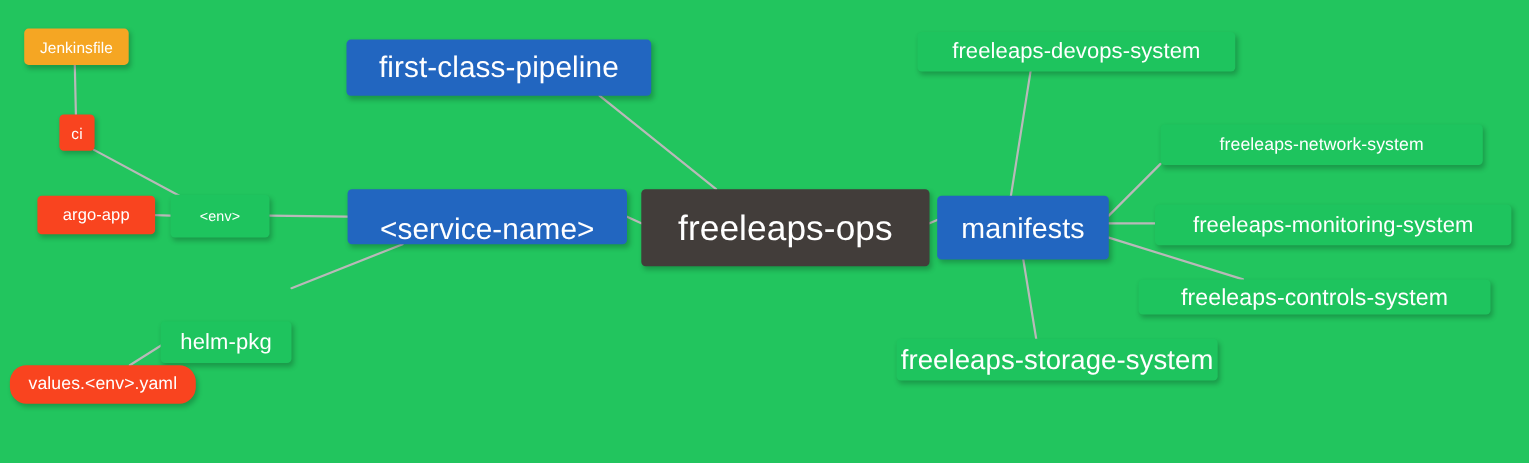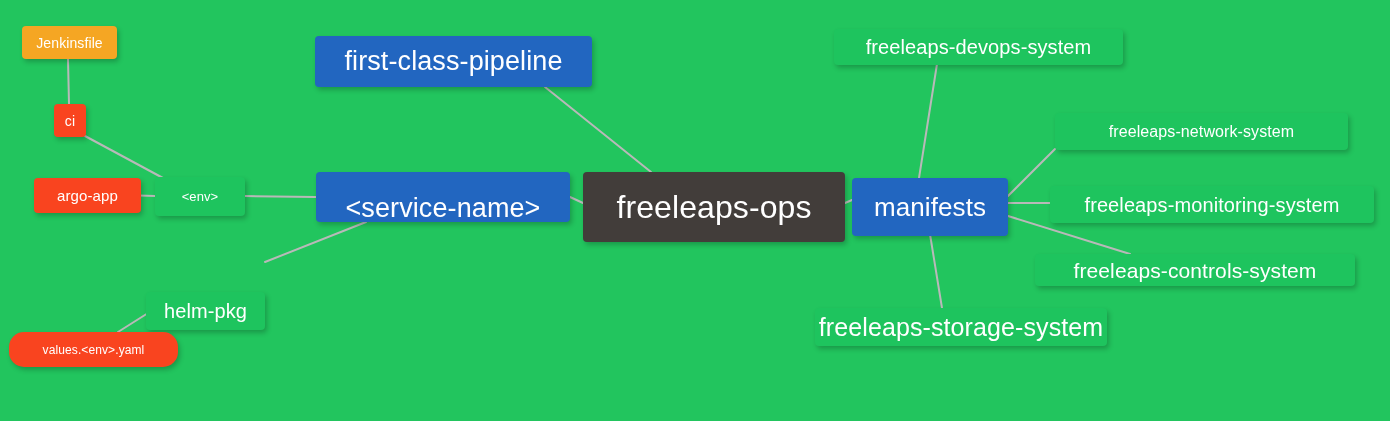--- a/index.html
+++ b/index.html
@@ -98,21 +98,21 @@
   </div>
 
   <div class="node n-green" style="left:155px; top:177px; width:90px; height:39px; font-size:13px;">
     <span>&lt;env&gt;</span>
   </div>
 
   <div class="node n-green" style="left:146px; top:258px; width:119px; height:38px; font-size:20px;margin-top:34px;">
     <span>helm-pkg</span>
   </div>
 
-  <div class="node n-red" style="left:9px; top:332px; width:169px; height:35px; font-size:12px;border-radius:15px;">
+  <div class="node n-red" style="left:9px; top:332px; width:169px; height:35px; font-size:16px;border-radius:15px;">
     <span>values.&lt;env&gt;.yaml</span>
   </div>
 
   <div class="node n-blue" style="left:315px; top:36px; width:277px; height:51px; font-size:27px;">
     <span>first-class-pipeline</span>
   </div>
 
   <div class="node n-blue" style="left:316px; top:172px; width:254px; height:50px; font-size:27px;align-items:flex-end;">
     <span>&lt;service-name&gt;</span>
   </div>

